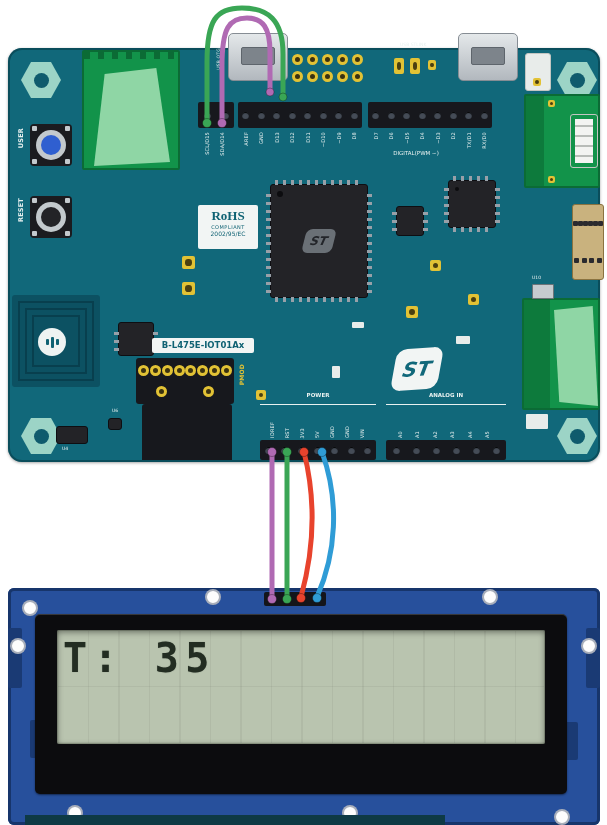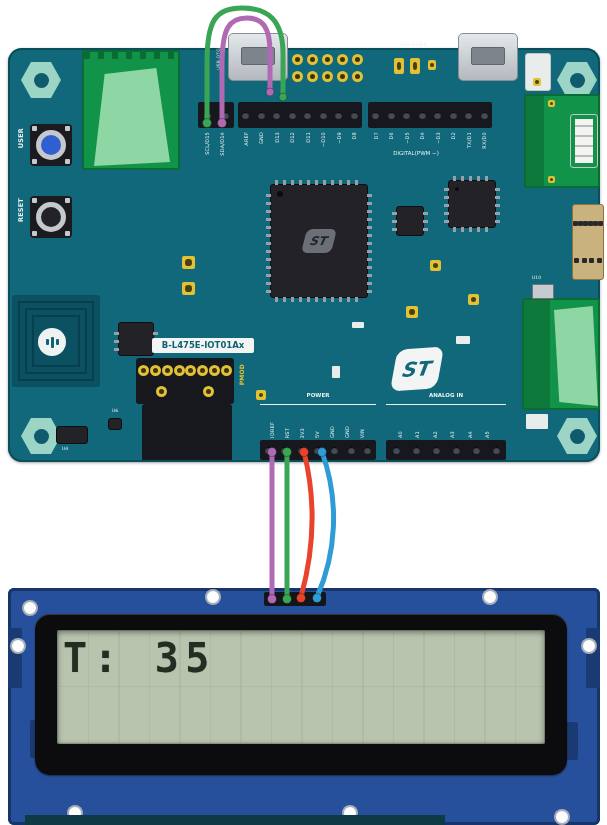--- a/index.html
+++ b/index.html
@@ -75,21 +75,21 @@
   .pmod .via{position:static;}
 
   .wconn{position:absolute;background:#f3f4f2;border:1px solid #c3c6c2;border-radius:3px;
          background-image:repeating-linear-gradient(0deg,#b8bcb8 0 2px,transparent 2px 10px);background-clip:content-box;padding:4px;box-sizing:border-box;}
 
   
   .lcd{position:absolute;left:8px;top:588px;width:592px;height:237px;background:#27509c;
        border-radius:6px;box-shadow:inset 0 0 0 3px #17356b;}
   .tab{position:absolute;background:#1a3a74;border-radius:2px;}
   .hole{position:absolute;width:16px;height:16px;border-radius:50%;background:#fdfdfd;border:2px solid rgba(10,25,60,.35);box-sizing:border-box;}
-  .bezel{position:absolute;left:27px;top:26px;width:532px;height:161px;background:#0c0c0e;border-radius:15px;
+  .bezel{position:absolute;left:27px;top:26px;width:532px;height:180px;background:#0c0c0e;border-radius:5px;
          box-shadow:inset 0 1px 0 rgba(255,255,255,.18),0 1px 2px rgba(0,0,0,.5);}
   .screen{position:absolute;left:22px;top:16px;width:488px;height:114px;background:#b9c4af;border-radius:2px;
           box-shadow:inset 0 2px 6px rgba(0,0,0,.45),inset 0 0 0 1px #97a28d;
           background-image:
             repeating-linear-gradient(90deg,rgba(0,0,0,.05) 0 1.5px,transparent 1.5px 30.5px),
             repeating-linear-gradient(0deg,rgba(0,0,0,.05) 0 1.5px,transparent 1.5px 57px);}
   .lcd-line1{position:absolute;left:6px;top:0;height:57px;line-height:57px;
              font-family:"DejaVu Sans Mono",monospace;font-weight:bold;font-size:40px;
              letter-spacing:6.5px;color:#232d22;text-shadow:0 0 1px rgba(35,45,34,.4);}
   .lcd-pinhdr{position:absolute;left:256px;top:4px;width:62px;height:14px;background:#14151a;border-radius:2px;}
@@ -249,20 +249,25 @@
     <span class="vlab" style="left:9px;top:150px;font-size:6.5px;font-weight:bold;">RESET</span>
     <div class="btn" style="left:22px;top:148px;width:42px;height:42px;">
       <div class="pin" style="left:2px;top:2px;"></div>
         <div class="pin" style="right:2px;top:2px;"></div>
       <div class="pin" style="left:2px;bottom:2px;"></div>
         <div class="pin" style="right:2px;bottom:2px;"></div>
       <div class="ring"></div>
         <div class="cap" style="background:#232327;"></div>
     </div>
 
+    <div class="white-box" style="left:190px;top:157px;width:60px;height:44px;">
+      <div style="font-family:'Liberation Serif',serif;font-weight:bold;font-size:13px;margin-top:3px;">RoHS</div>
+      <div style="font-size:5px;letter-spacing:.5px;">COMPLIANT</div>
+      <div style="font-size:6px;">2002/95/EC</div>
+    </div>
 
     <div class="chip" style="left:262px;top:136px;width:96px;height:112px;">
       <div class="pins-top"></div>
         <div class="pins-bottom"></div>
         <div class="pins-left"></div>
         <div class="pins-right"></div>
       <div class="cdot"></div>
       <div class="mcu-center">
           <div class="stsmall">ST</div>
         </div>

